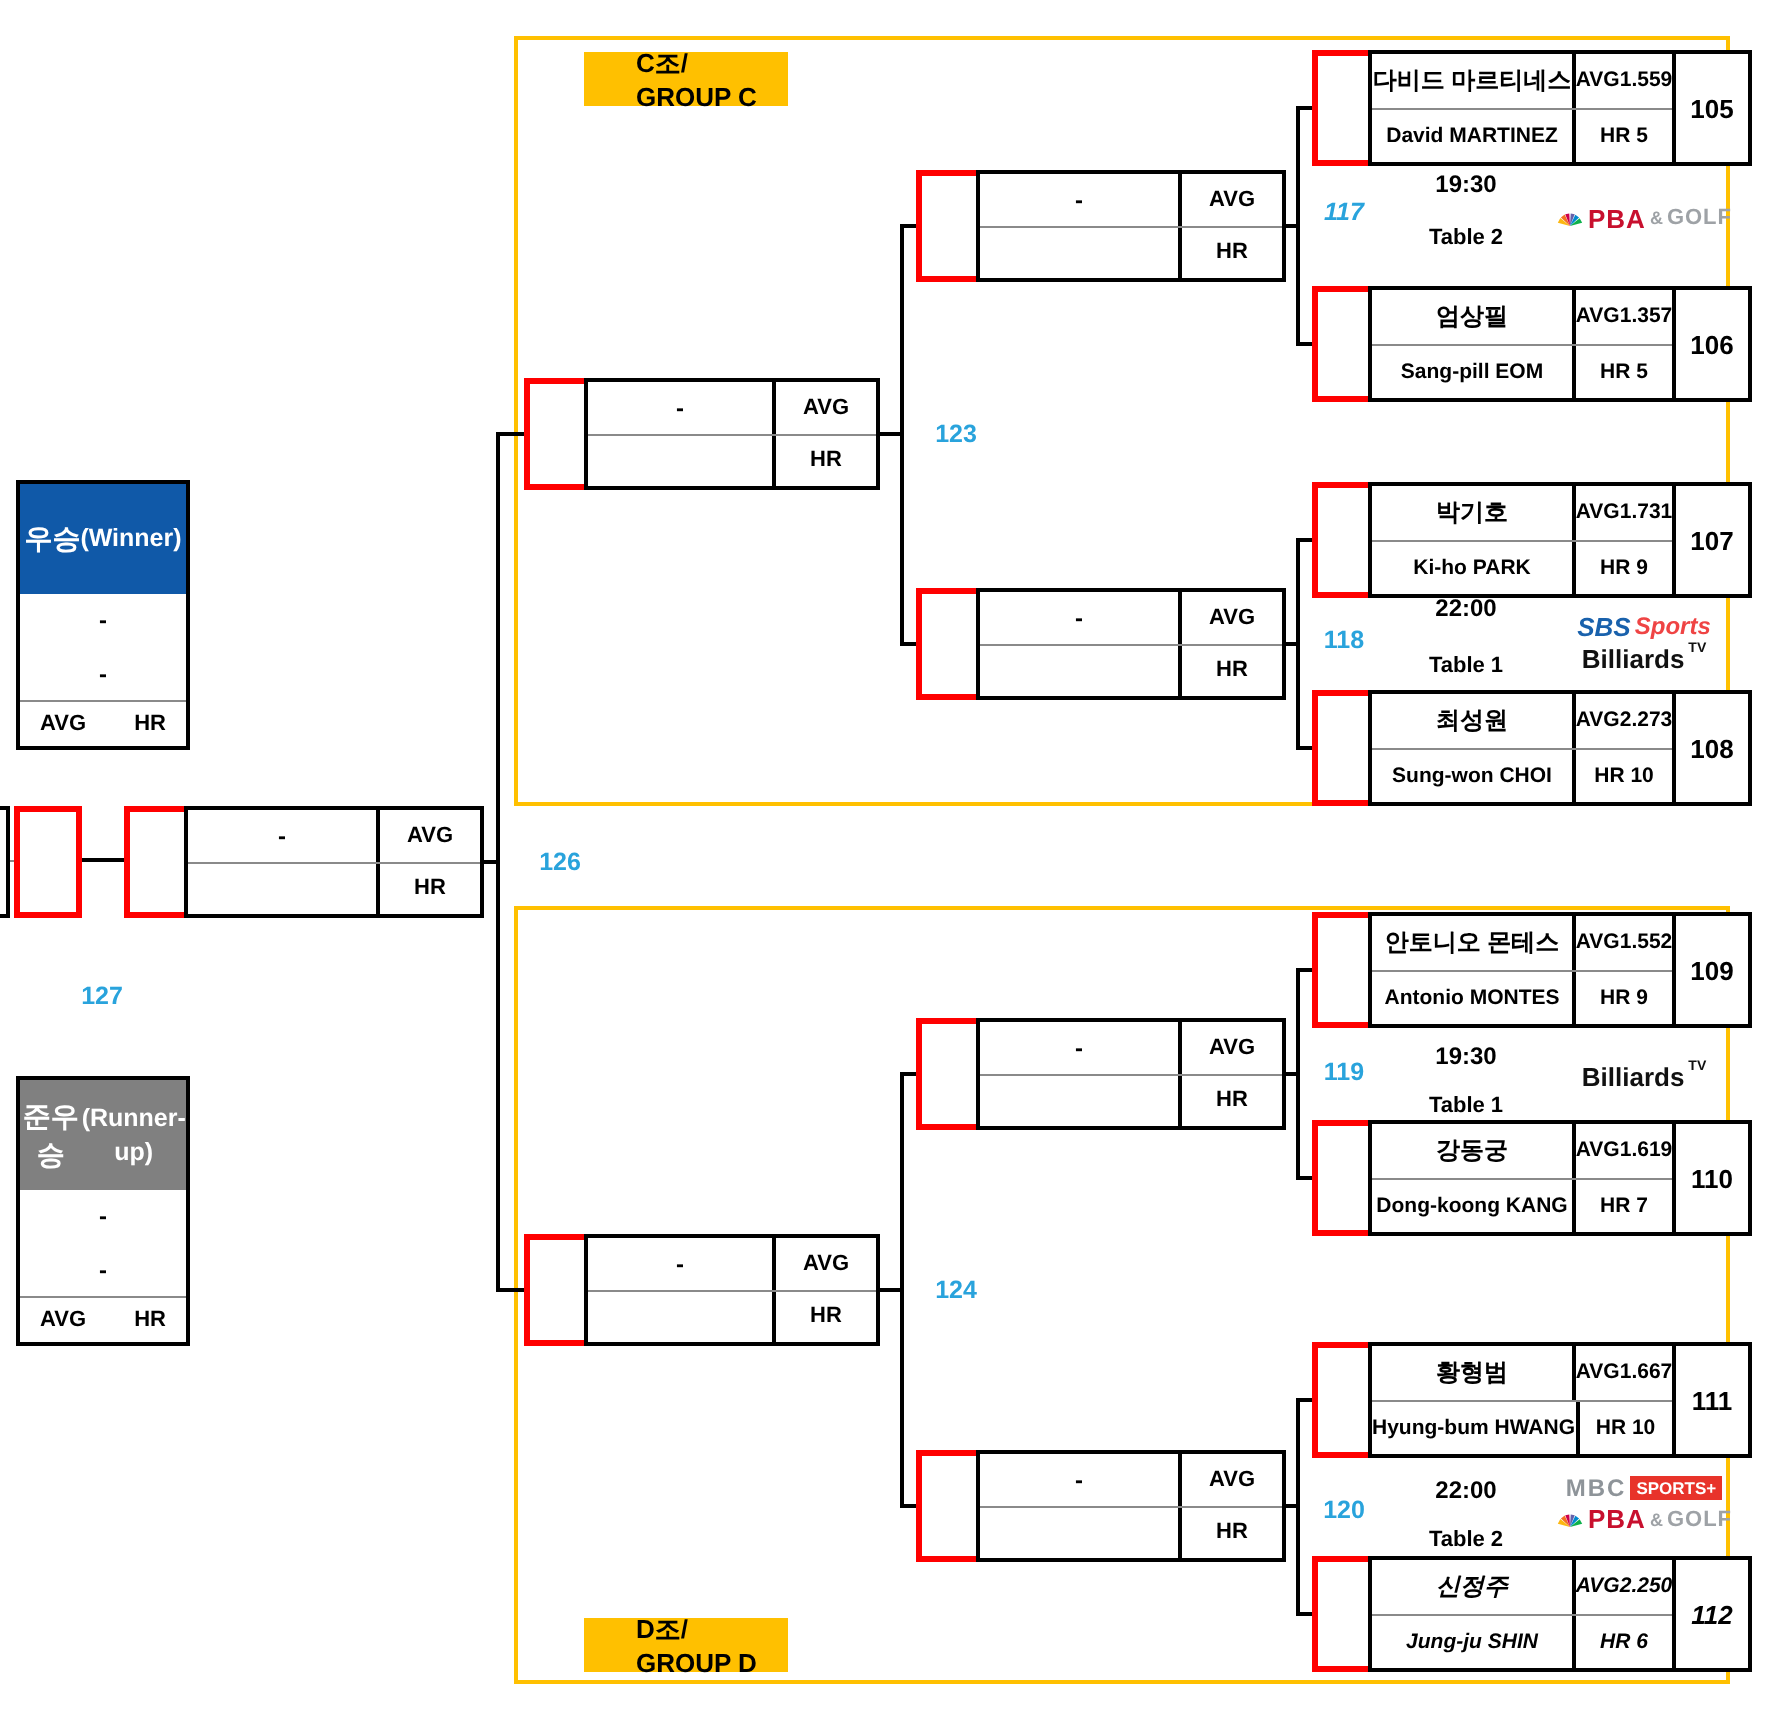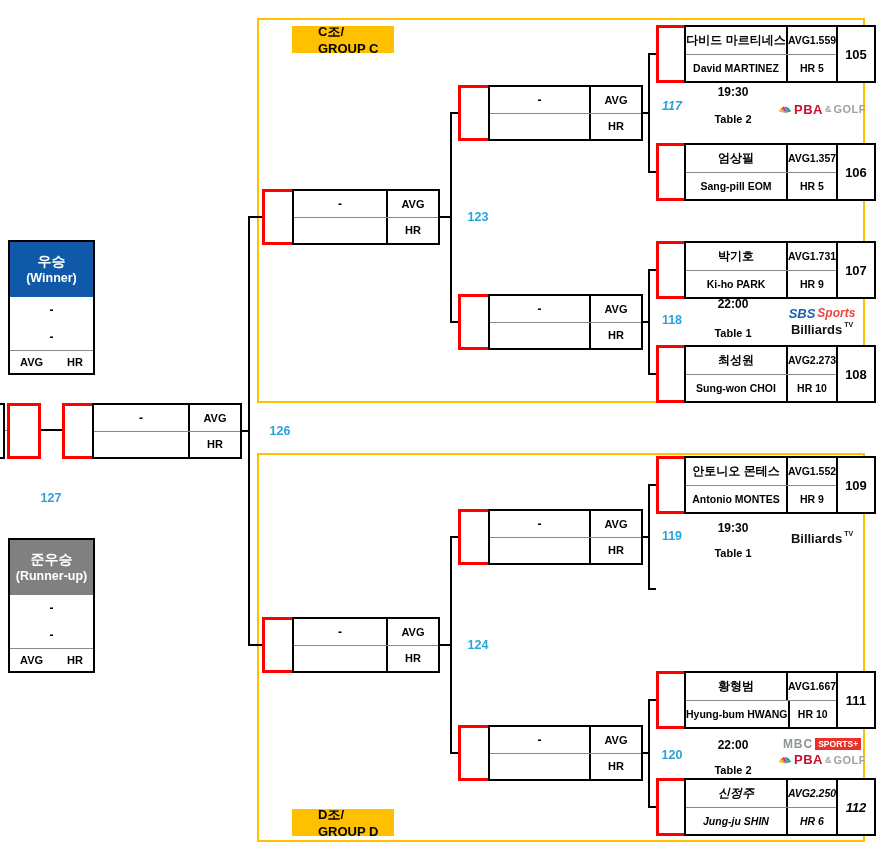--- a/index.html
+++ b/index.html
@@ -11,21 +11,21 @@
   .group-label{position:absolute;width:102px;height:27px;background:#FFC000;color:#000;
     display:flex;align-items:center;justify-content:center;font-weight:700;font-size:13px;z-index:3;padding-left:26px;}
 
   
   .ln{position:absolute;background:#000;z-index:1;}
   .ln.gray{background:#8a8a8a;}
 
   
   .side-box{position:absolute;left:8px;width:87px;height:135px;border:2px solid #000;
     display:flex;flex-direction:column;background:#fff;z-index:2;}
-  .side-head{height:55px;color:#fff;font-weight:700;display:flex;flex-direction:column;
+  .side-head{height:55px;color:#fff;font-weight:700;display:flex;flex-direction:row;
     align-items:center;justify-content:center;line-height:1.3;text-align:center;}
   .side-head .t1{font-size:14px;}
   .side-head .t2{font-size:12.5px;}
   .side-head.blue{background:#1059A8;}
   .side-head.grayh{background:#808080;}
   .side-body{flex:1;display:flex;flex-direction:column;}
   .srow{flex:1;display:flex;align-items:center;justify-content:center;font-size:12px;font-weight:700;}
   .side-foot{height:23px;border-top:1px solid #8a8a8a;display:flex;align-items:center;
     justify-content:space-between;padding:0 10px;font-size:11px;font-weight:700;}
 
@@ -387,20 +387,34 @@
         <div class="pstat">AVG1.552</div>
       </div>
       <div class="prow">
         <div class="pname en">Antonio MONTES</div>
         <div class="pstat">HR 9</div>
       </div>
     </div>
     <div class="pnum">109</div>
   </div>
 
+  <div class="player-box" style="top:560px;">
+    <div class="rslot"></div>
+    <div class="pbody">
+      <div class="prow">
+        <div class="pname ko">강동궁</div>
+        <div class="pstat">AVG1.619</div>
+      </div>
+      <div class="prow">
+        <div class="pname en">Dong-koong KANG</div>
+        <div class="pstat">HR 7</div>
+      </div>
+    </div>
+    <div class="pnum">110</div>
+  </div>
 
   <div class="player-box" style="top:671px;">
     <div class="rslot"></div>
     <div class="pbody">
       <div class="prow">
         <div class="pname ko">황형범</div>
         <div class="pstat">AVG1.667</div>
       </div>
       <div class="prow">
         <div class="pname en">Hyung-bum HWANG</div>

